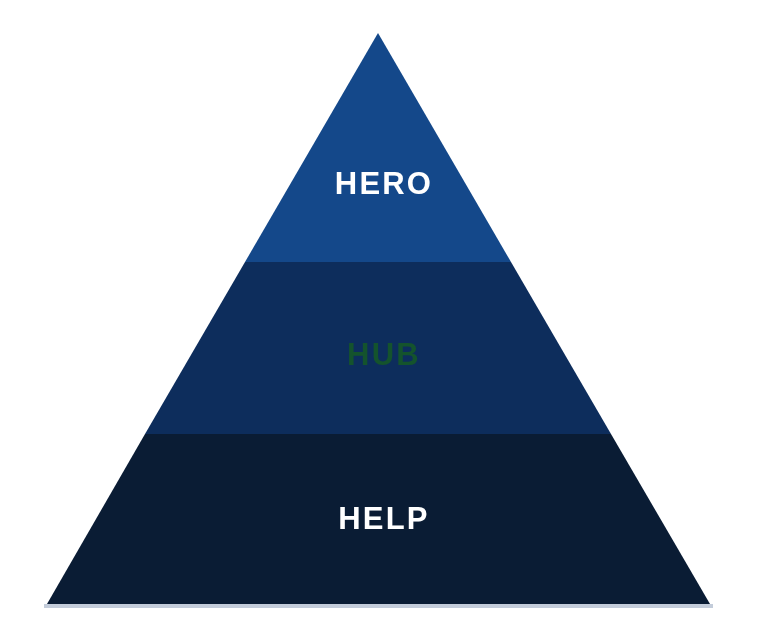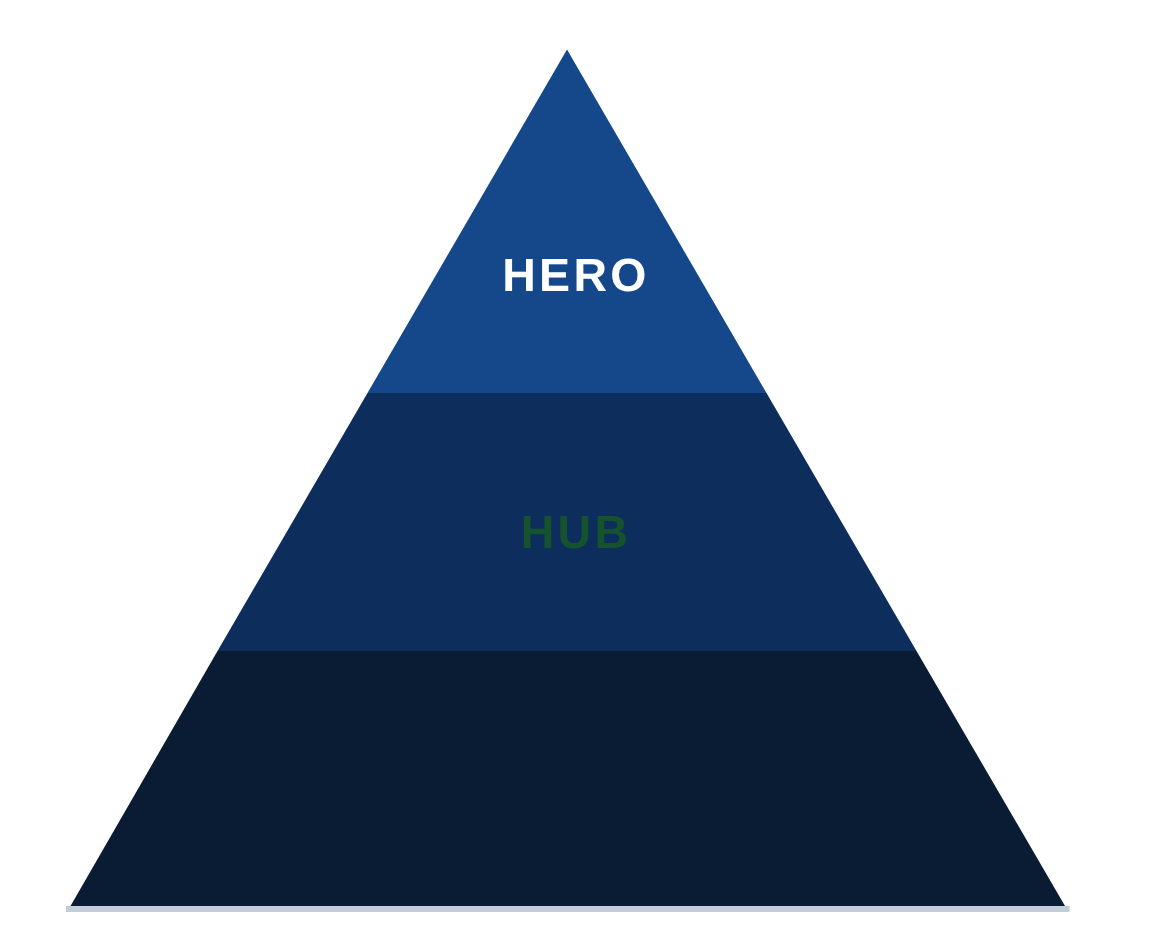--- a/index.html
+++ b/index.html
@@ -64,14 +64,15 @@
 
     <polygon id="tier-hub" points="245,262 511,262 611,434 145,434" fill="#0d2d5c"></polygon>
 
     <polygon id="tier-help" points="145,434 611,434 710,604 47,604" fill="#0a1c34"></polygon>
   </svg>
 
   <div class="tier-label" id="label-hero" style="color: rgb(255, 255, 255);">HERO</div>
 
   <div class="tier-label" id="label-hub" style="color: #14532d;">HUB</div>
 
+  <div class="tier-label" id="label-help" style="color: rgb(255, 255, 255);">HELP</div>
 
 </div>
 
 </body></html>

